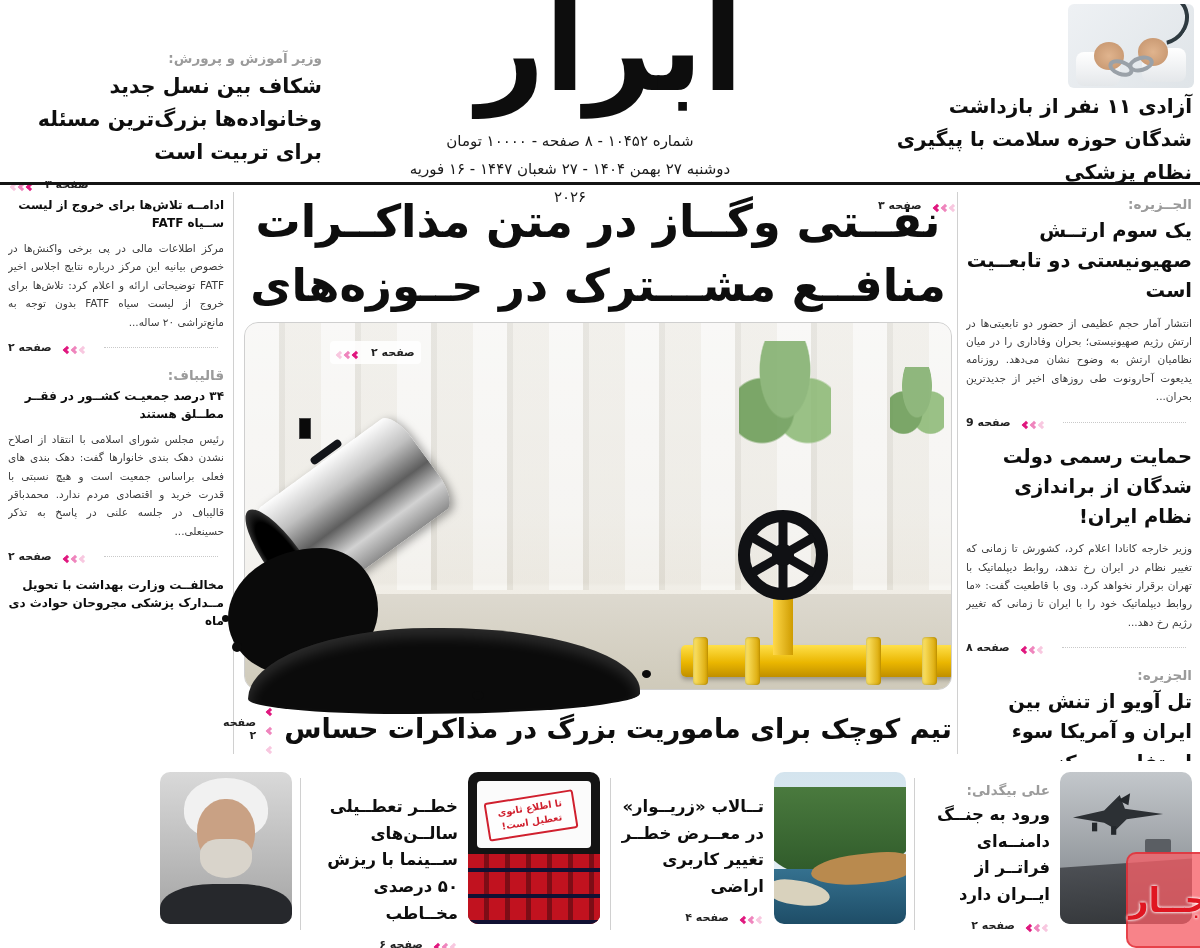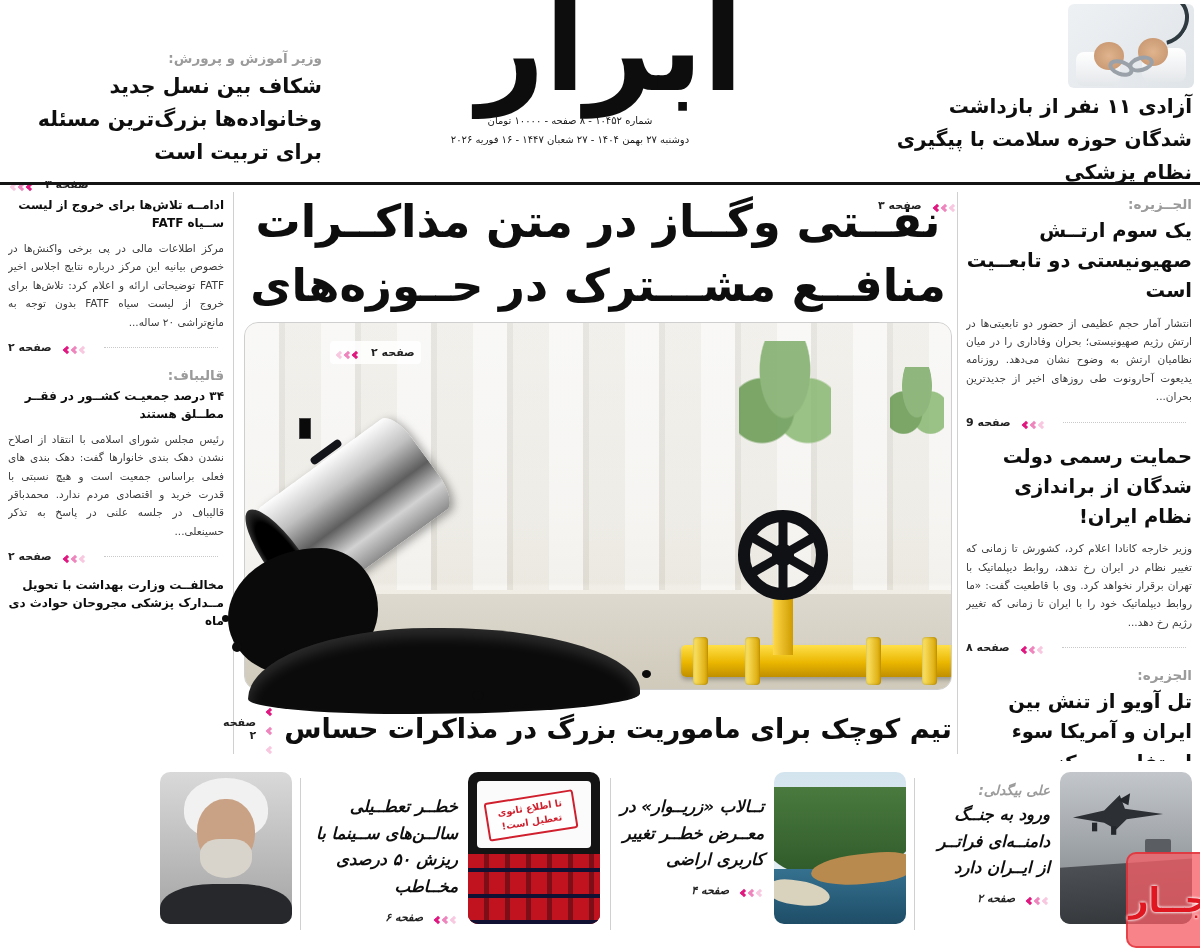--- a/index.html
+++ b/index.html
@@ -5,22 +5,22 @@
   * { margin:0; padding:0; box-sizing:border-box; }
   html,body { width:1200px; height:948px; background:#fff; overflow:hidden;
     font-family:"DejaVu Sans", sans-serif; direction:rtl; }
   .abs { position:absolute; }
   #page { position:relative; width:1200px; height:948px; background:#fff; }
 
   
   #masthead-title { left:420px; top:-18px; width:380px; text-align:center;
     font-size:118px; font-weight:bold; color:#0d0d0d; letter-spacing:-4px; line-height:1.15;
     font-family:"DejaVu Sans", sans-serif; }
-  #masthead-info { left:400px; top:112px; width:340px; text-align:center; color:#1a1a1a;
-    font-size:10px; line-height:1.85; font-weight:500; }
+  #masthead-info { left:400px; top:128px; width:340px; text-align:center; color:#1a1a1a;
+    font-size:15px; line-height:1.85; font-weight:500; }
 
   
   .kicker { color:#9b9b9b; font-weight:bold; font-size:13.5px; margin-bottom:4px; }
   .headline { color:#0e0e0e; font-weight:900; }
   .body-txt { color:#3c3c3c; font-size:10.5px; line-height:1.75; text-align:justify; margin-top:7px; }
 
   
   .marker { display:flex; align-items:center; gap:11px; margin-top:7px; }
   .marker .dots { flex:1; border-top:1.5px dotted #c9c9c9; margin-left:6px; margin-right:6px; }
   .marker b { font-size:11px; color:#222; font-weight:bold; white-space:nowrap; }
@@ -103,21 +103,21 @@
   #lead-caption .headline { font-size:27px; line-height:1.4; white-space:nowrap; }
   #lead-caption b { font-size:11px; color:#222; }
 
   
   .cell { position:absolute; top:772px; height:166px; display:flex; gap:10px; }
   #cell-1 { left:10px;  width:282px; }
   #cell-2 { left:308px; width:292px; }
   #cell-3 { left:618px; width:288px; }
   #cell-4 { left:922px; width:270px; }
   .thumb { width:132px; height:152px; border-radius:10px; overflow:hidden; position:relative; flex:none; }
-  .cell-text { flex:1; padding-top:22px;font-style:italic; }
+  .cell-text { flex:1; padding-top:22px; }
   .cell-text .headline { font-size:16.5px; line-height:1.62; }
   #cell-4 .cell-text { padding-top:10px; }
 
   
   #thumb-actor { background:linear-gradient(#d9d9d9,#a3a3a3); }
   .hair { position:absolute; left:18%; top:4%; width:64%; height:40%; background:#f1f1f1; border-radius:50% 50% 42% 42%; }
   .face { position:absolute; left:28%; top:18%; width:44%; height:44%; background:#c9a184; border-radius:48%; }
   .beard-g { position:absolute; left:30%; top:44%; width:40%; height:26%; background:#d9d4cb; border-radius:45% 45% 60% 60%; }
   .coat { position:absolute; left:0; bottom:0; width:100%; height:26%; background:#26282c; border-radius:40% 40% 0 0/60% 60% 0 0; }
 

